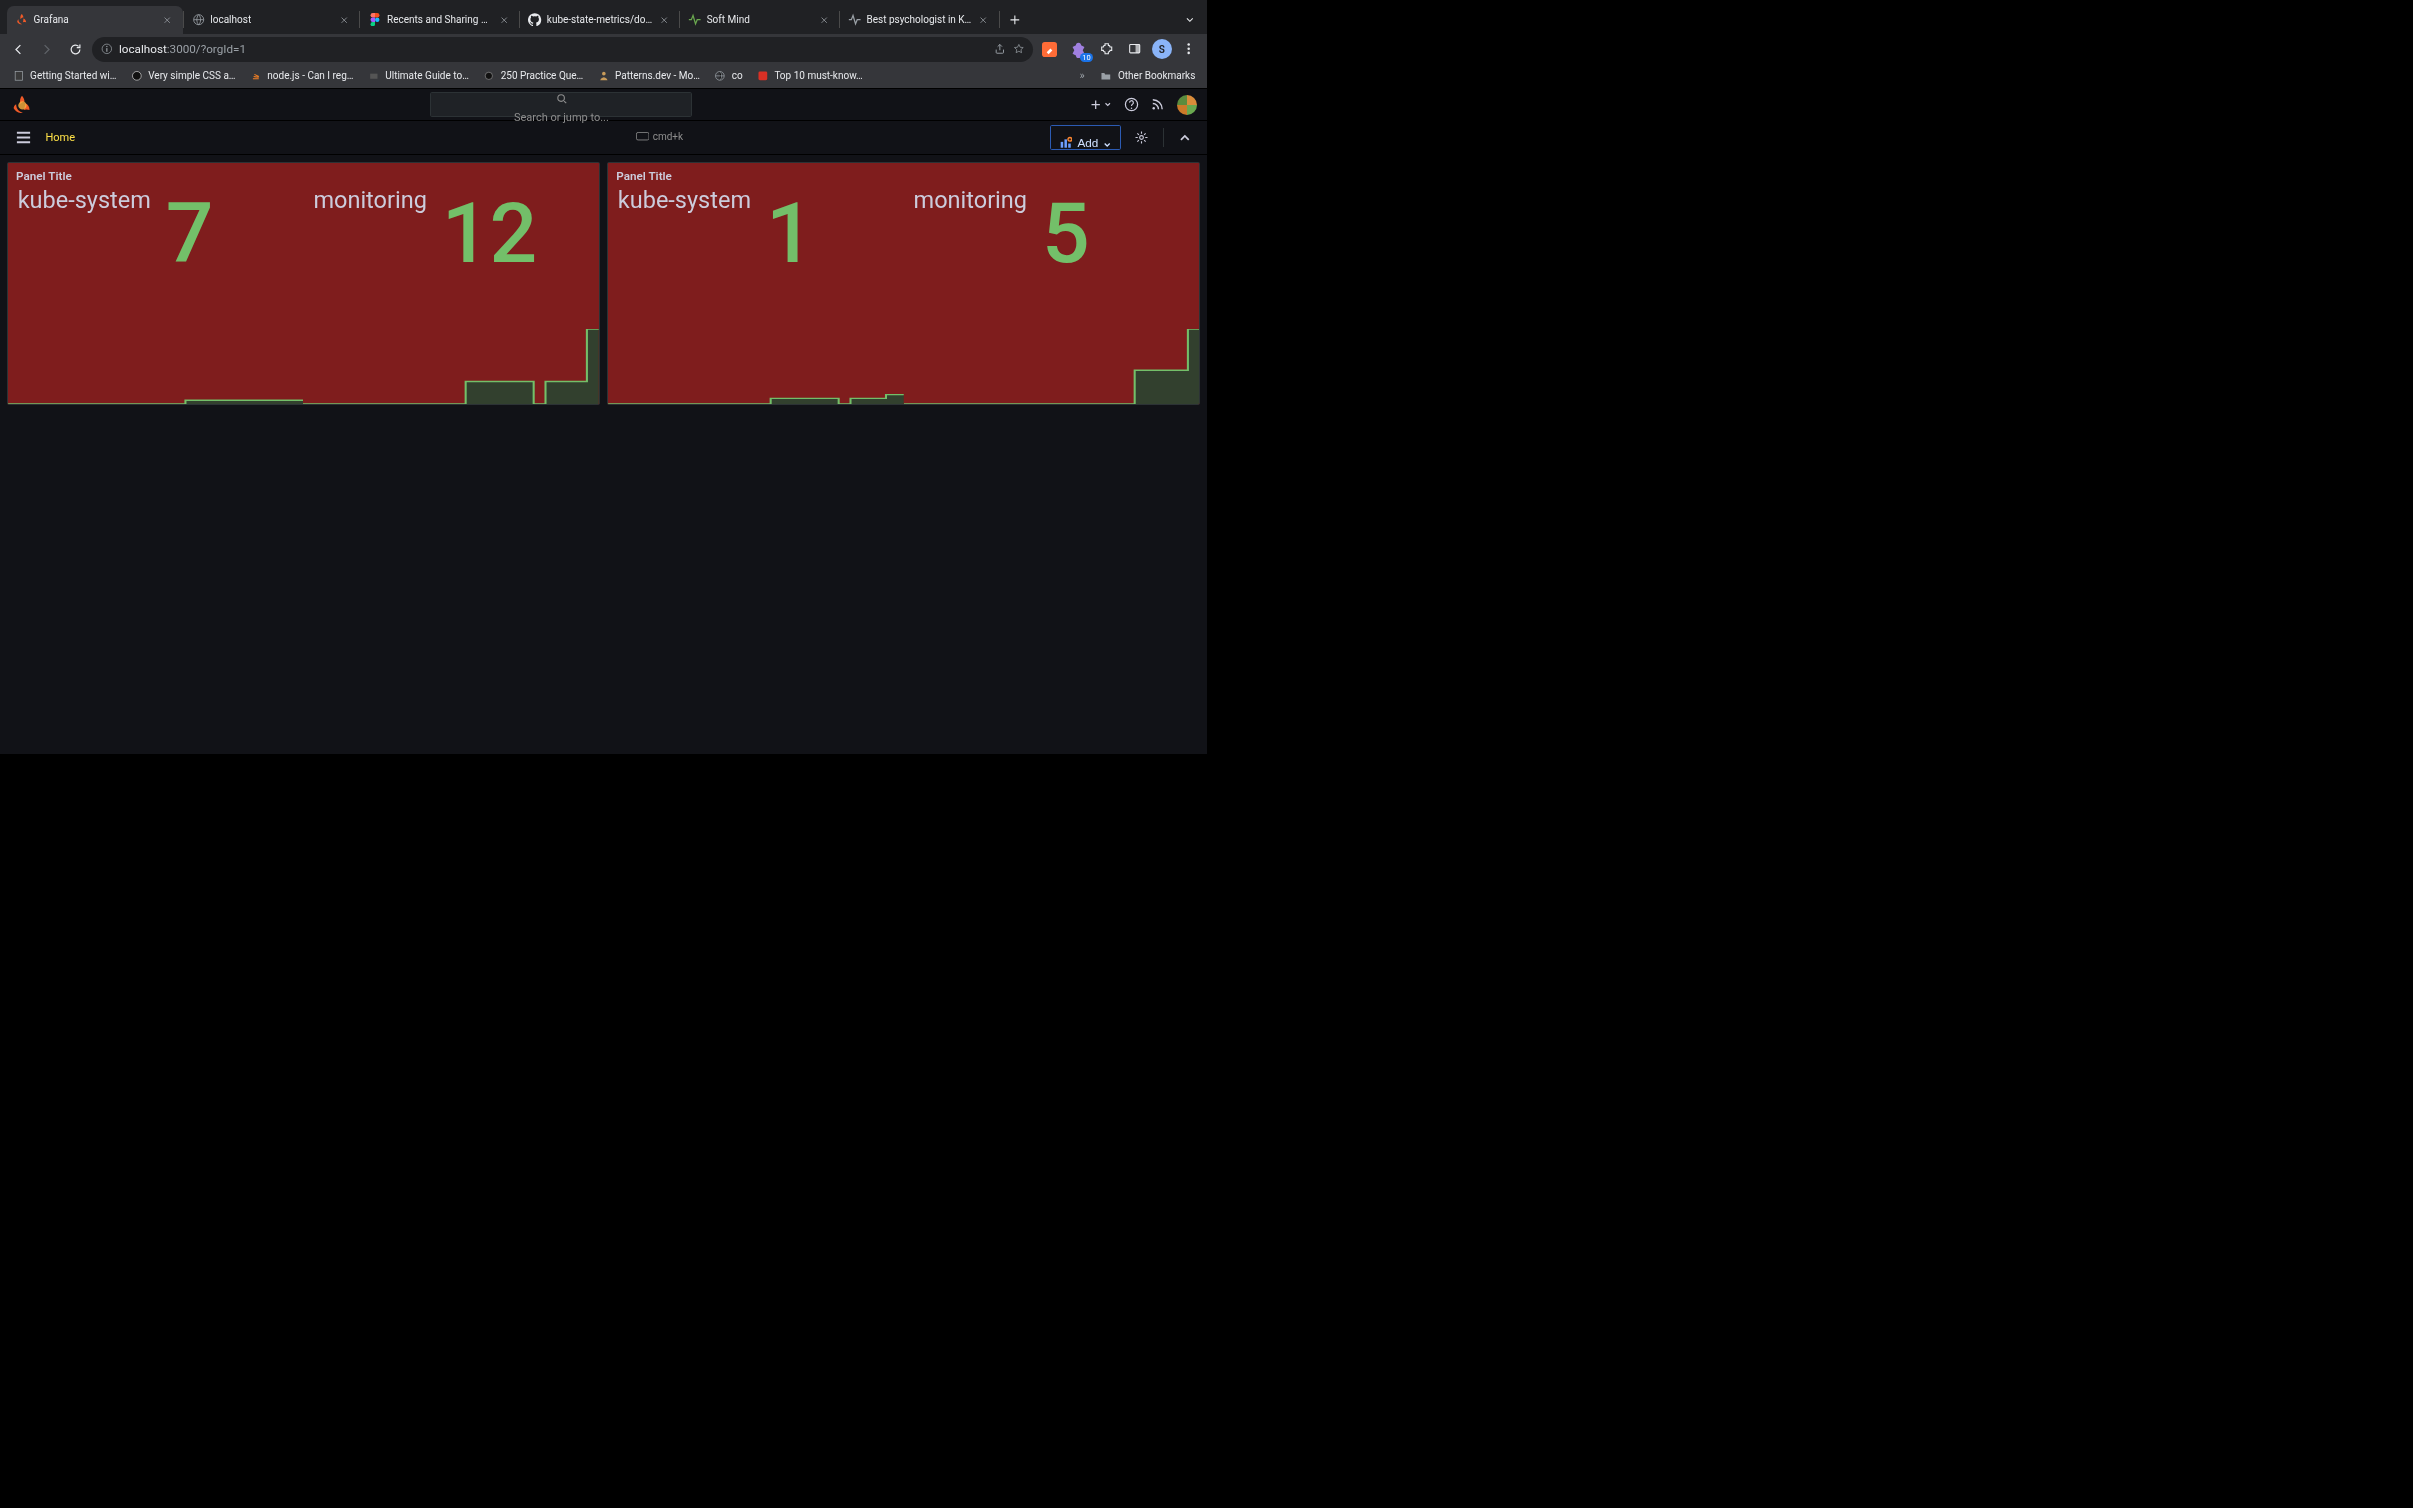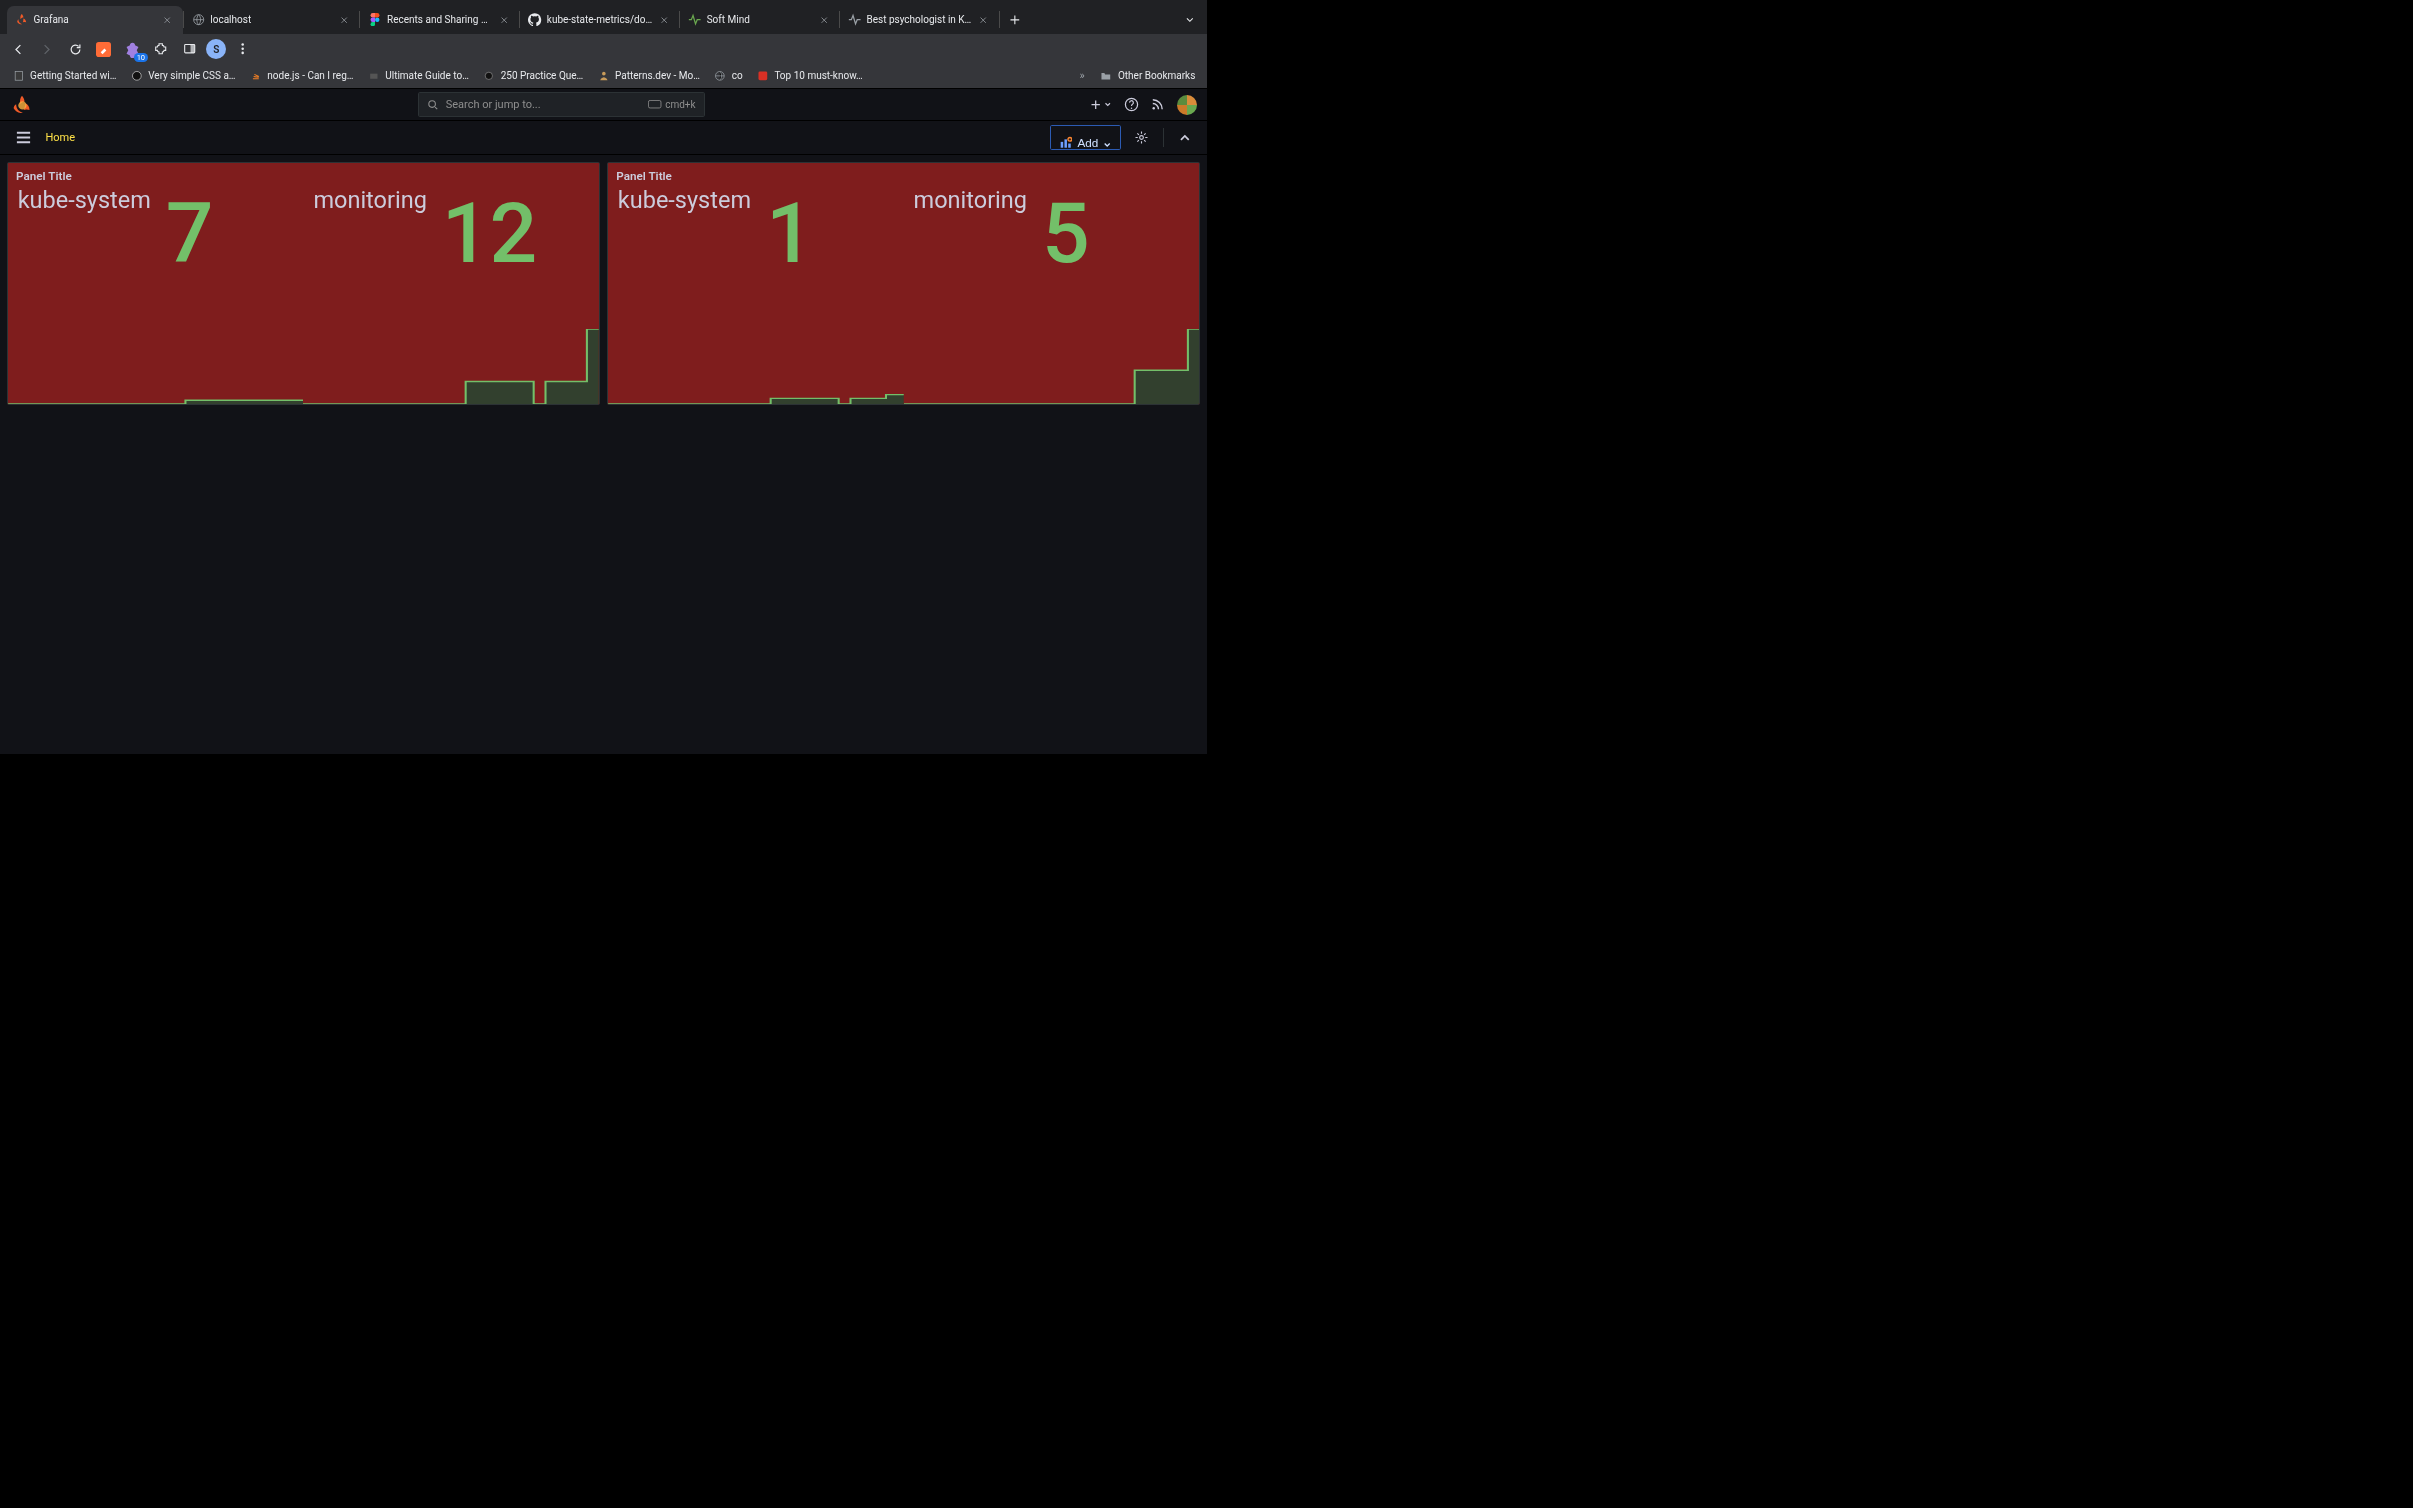--- a/index.html
+++ b/index.html
@@ -96,21 +96,21 @@
   .grafana { background: var(--grafana-bg); height: calc(754px - 34px - 30px - 25px); display:flex; flex-direction:column;}
   .g-header {
     display:flex; align-items:center; height:32px; padding:0 10px; gap:6.7px;
     border-bottom:0.8px solid #000;
   }
   .g-logo { width:23.5px;height:23.5px; display:flex;align-items:center;justify-content:center;}
   .g-search {
     margin:0 auto; display:flex; align-items:center; gap:6.7px;
     background: var(--grafana-search-bg);
     border:0.8px solid #2c3235; border-radius:1.7px;
-    height:25px; width:287px; padding:0 8.4px; color:#8e8e8e;
+    height:25px; width:262px; padding:0 8.4px; color:#8e8e8e;flex-direction:column;
   }
   .g-search .kbd { margin-left:auto; display:flex; align-items:center; gap:3.4px; font-size:10px; color:#8e8e8e;}
   .g-header-right { display:flex; align-items:center; gap:11.7px;}
   .g-plus { display:flex; align-items:center; gap:1.7px; color:#ccccdc;}
   .g-avatar{width:20px;height:20px;border-radius:50%;
     background: conic-gradient(#d98c3a 0 25%, #6aa84f 0 50%, #cc7a29 0 75%, #5b8c3e 0 100%);
   }
 
   .g-subheader {
     display:flex; align-items:center; height:34px; padding:0 10px; gap:8.4px;
@@ -261,20 +261,42 @@
   </div>
   <div class="tbtn dim">
     <svg viewBox="0 0 24 24" width="15" height="15">
         <path stroke="#5f6368" stroke-width="2" fill="none" d="M9 5l7 7-7 7"></path>
       </svg>
   </div>
   <div class="tbtn">
     <svg viewBox="0 0 24 24" width="15" height="15">
         <path stroke="#e8eaed" stroke-width="2" fill="none" d="M19 12a7 7 0 1 1-2-5M19 4v5h-5"></path>
       </svg>
+  </div>
+  <div class="omnibox">
+    <span>
+      <svg viewBox="0 0 16 16" width="11.7" height="11.7">
+          <circle cx="8" cy="8" r="6.5" stroke="#9aa0a6" fill="none"></circle>
+          <rect x="7.2" y="7" width="1.6" height="5" fill="#9aa0a6"></rect>
+          <rect x="7.2" y="4" width="1.6" height="1.6" fill="#9aa0a6"></rect>
+        </svg>
+    </span>
+    <span class="omni-url">
+      <span>localhost</span><span class="dim">:3000/?orgId=1</span>
+    </span>
+    <span>
+      <svg viewBox="0 0 16 16" width="11.7" height="11.7">
+          <path stroke="#9aa0a6" fill="none" stroke-width="1.3" d="M8 10V2m0 0L5 5m3-3 3 3M3 9v4a1 1 0 0 0 1 1h8a1 1 0 0 0 1-1V9"></path>
+        </svg>
+    </span>
+    <span>
+      <svg viewBox="0 0 16 16" width="11.7" height="11.7">
+          <path stroke="#9aa0a6" fill="none" d="M8 2l1.8 3.8 4.2.4-3.1 2.9.8 4.1L8 11.3l-3.7 1.9.8-4.1L2 6.2l4.2-.4z"></path>
+        </svg>
+    </span>
   </div>
   <div class="tbtn">
     <svg viewBox="0 0 16 16" width="15" height="15">
         <rect width="16" height="16" rx="3" fill="#ff6c37"></rect>
         <path fill="#fff" d="M5 11l4-4 2 2-4 4z"></path>
       </svg>
   </div>
   <div class="tbtn ext-badge">
     <svg viewBox="0 0 20 20" width="17" height="17">
         <path fill="#a080e0" d="M10 2c2 0 3 1 3 3l4 2-2 4 2 4-4 2c0 2-1 3-3 3s-3-1-3-3l-4-2 2-4-2-4 4-2c0-2 1-3 3-3z"></path>

